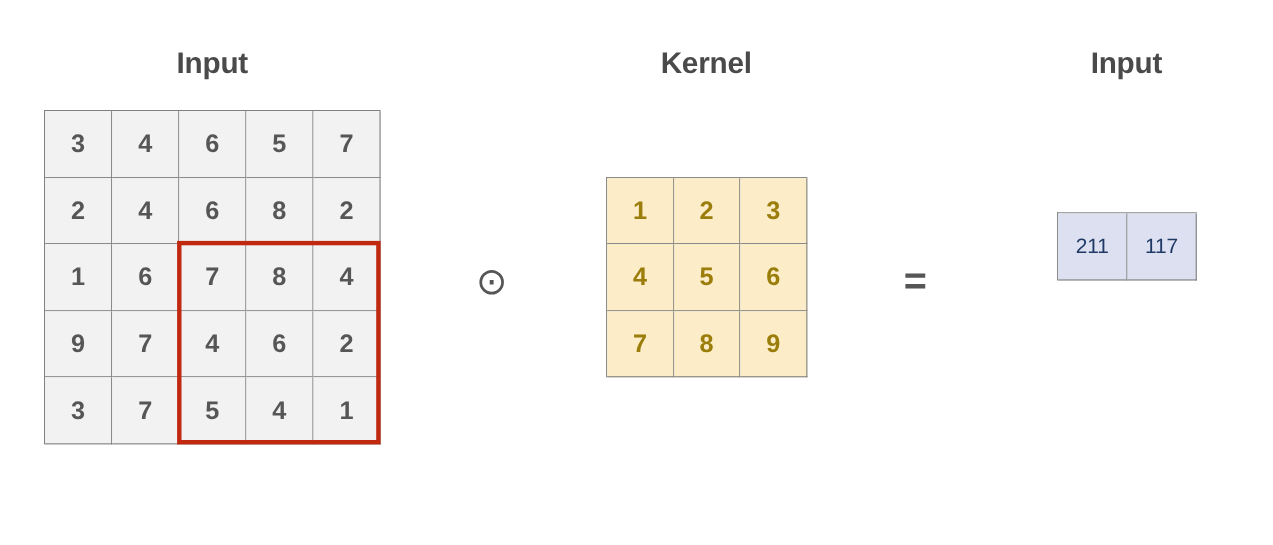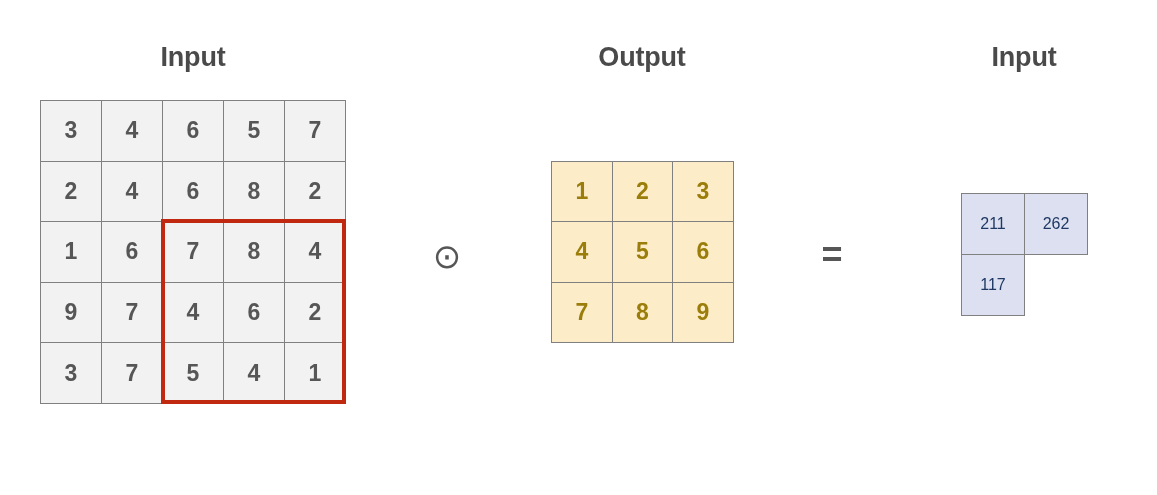--- a/index.html
+++ b/index.html
@@ -85,21 +85,21 @@
   
   #matrix-output {
     left: 961px;
     top: 193px;
     grid-template-columns: repeat(2, 63px);
     grid-auto-rows: 61px;
   }
   #matrix-output .cell {
     background: #dce0f0;
     color: #1f3864;
-    font-size: 16px;
+    font-size: 19px;
     font-weight: normal;
   }
 
   
   #window-highlight {
     position: absolute;
     left: 161px;
     top: 219px;
     width: 185px;
     height: 185px;
@@ -129,21 +129,21 @@
     letter-spacing: 0;
   }
 </style>
 </head>
 <body>
 
 <div class="stage">
 
   <div class="panel-title" id="title-input">Input</div>
 
-  <div class="panel-title" id="title-kernel">Output</div>
+  <div class="panel-title" id="title-kernel">Kernel</div>
 
   <div class="panel-title" id="title-output">Input</div>
 
   <div class="matrix" id="matrix-input">
       <div class="cell">3</div>
       <div class="cell">4</div>
       <div class="cell">6</div>
       <div class="cell">5</div>
       <div class="cell">7</div>
       <div class="cell">2</div>
@@ -181,17 +181,16 @@
       <div class="cell">6</div>
       <div class="cell">7</div>
       <div class="cell">8</div>
       <div class="cell">9</div>
     </div>
 
   <div class="operator" id="op-equals">=</div>
 
   <div class="matrix" id="matrix-output">
       <div class="cell">211</div>
-      <div class="cell">262</div>
       <div class="cell">117</div>
     </div>
 
 </div>
 
 </body></html>

